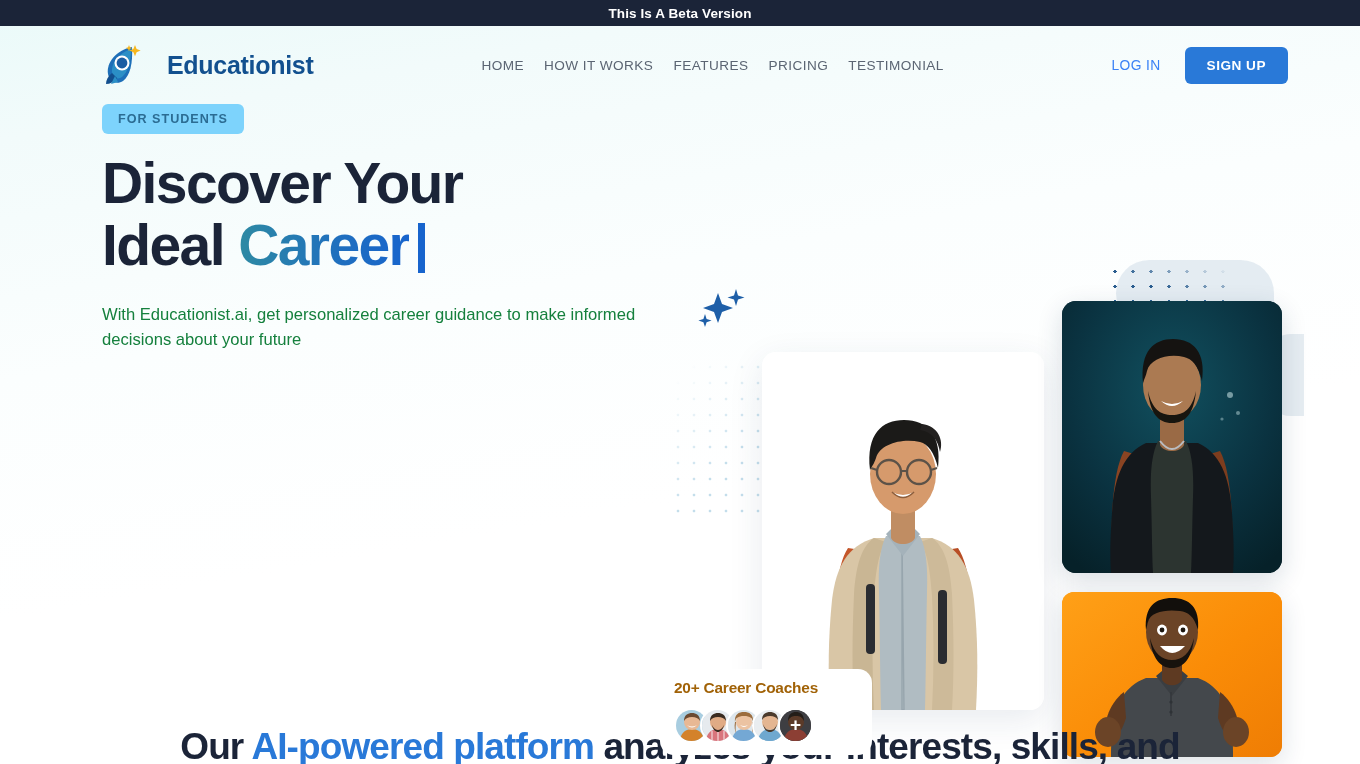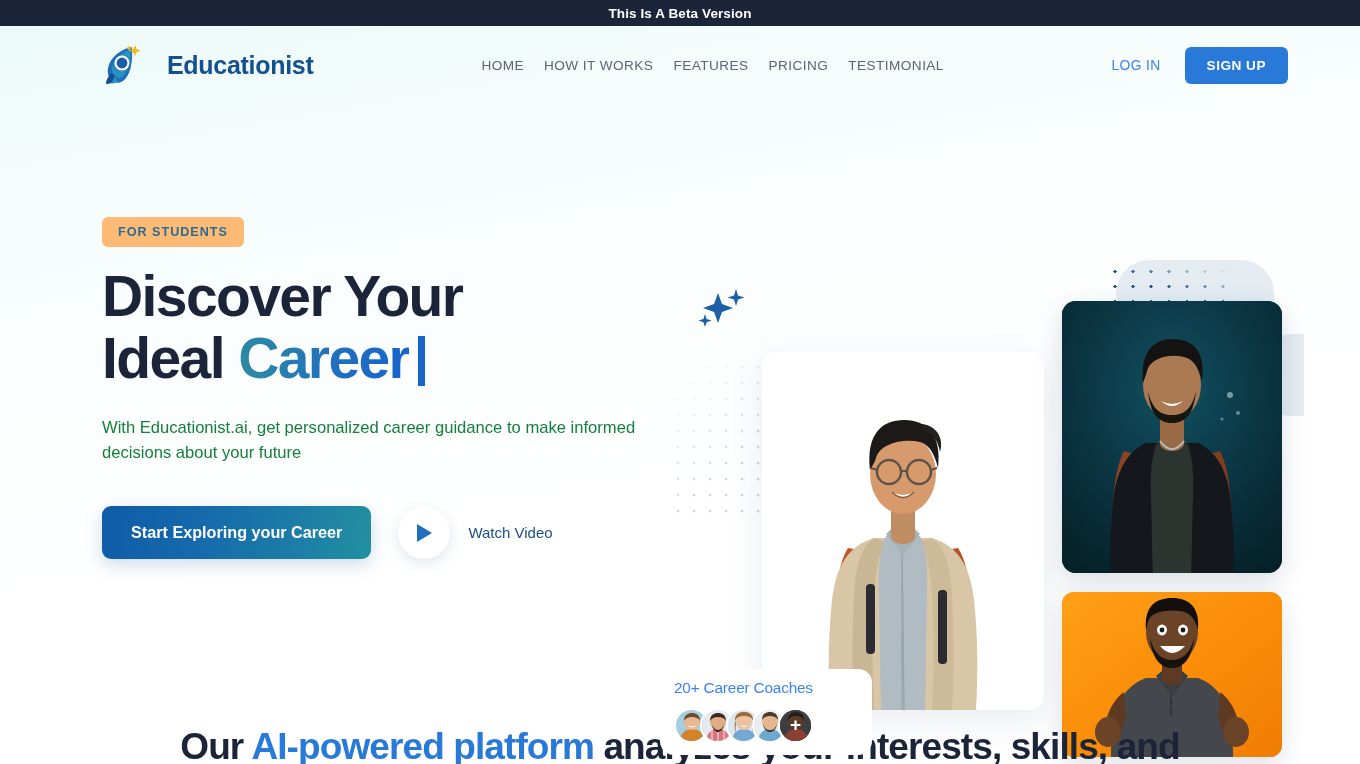--- a/index.html
+++ b/index.html
@@ -109,28 +109,27 @@
 
   
   .hero {
     position: relative;
     padding: 0 0 0 102px;
     height: 620px;
   }
 
   .badge {
     display: inline-block;
-    background: #fdba74;
+    background: #7dd3fc;
     color: #2b6c93;
     font-size: 12.6px;
     font-weight: 700;
     letter-spacing: 1px;
     padding: 8px 16px;
     border-radius: 6px;
-    margin-top: 113px;
   }
 
   .headline {
     margin-top: 18px;
     font-size: 57px;
     line-height: 62px;
     font-weight: 700;
     letter-spacing: -1.6px;
     color: #1b2438;
   }
@@ -316,22 +315,22 @@
     top: 565px;
     width: 212px;
     background: #ffffff;
     border-radius: 14px;
     padding: 10px 14px 12px;
     z-index: 8;
   }
 
   .coaches-title {
     font-size: 15.4px;
-    font-weight: 400;
-    color: #3b82f6;
+    font-weight: 700;
+    color: #a16207;
     letter-spacing: -.2px;
     white-space: nowrap;
   }
 
   .avatars {
     display: flex;
     margin-top: 11px;
   }
 
   .avatar {
@@ -425,31 +424,20 @@
 
   <div class="badge">FOR STUDENTS</div>
 
   <h1 class="headline">
     <span>Discover Your</span><br>
     <span>Ideal </span><span class="accent">Career</span><span class="caret"></span>
   </h1>
 
   <p class="subtitle">With Educationist.ai, get personalized career guidance to make informed decisions about your future</p>
 
-  <div class="cta-row">
-    <button class="cta-btn">Start Exploring your Career</button>
-    <div class="watch">
-      <span class="play-circle">
-        <svg width="20" height="22" viewBox="0 0 20 22">
-          <path d="M3 2 L18 11 L3 20 Z" fill="#1f6fbf"></path>
-        </svg>
-      </span>
-      <span class="watch-label">Watch Video</span>
-    </div>
-  </div>
 
   
   <div class="visuals">
 
     <span class="sparkle">
       <svg width="48" height="42" viewBox="0 0 48 42">
         <path d="M20 6 L24 17 L35 21 L24 25 L20 36 L16 25 L5 21 L16 17 Z" fill="#1e5fa8"></path>
         <path d="M38 2 L40 8.5 L46.5 10.5 L40 12.5 L38 19 L36 12.5 L29.5 10.5 L36 8.5 Z" fill="#1e5fa8"></path>
         <path d="M7 27 L8.6 32 L13.6 33.6 L8.6 35.2 L7 40 L5.4 35.2 L.4 33.6 L5.4 32 Z" fill="#1e5fa8"></path>
       </svg>

